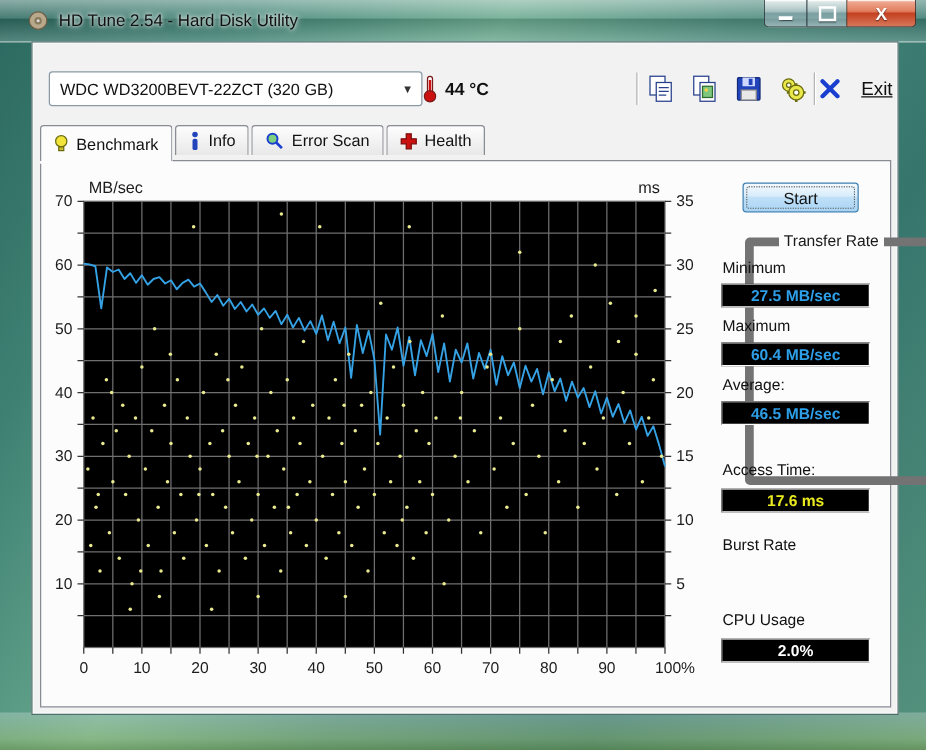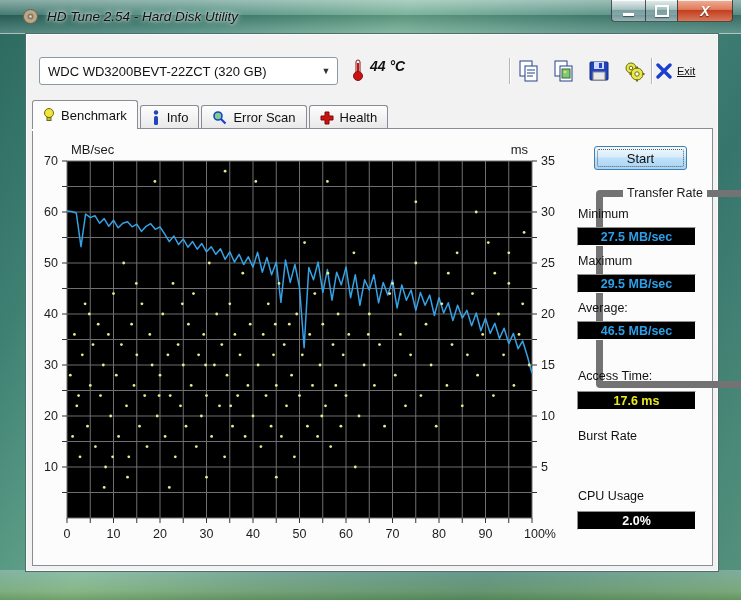--- a/index.html
+++ b/index.html
@@ -5,21 +5,21 @@
   html,body{margin:0;padding:0;}
   body{width:741px;height:600px;overflow:hidden;font-family:"Liberation Sans",sans-serif;
        background:linear-gradient(120deg,#2c685f 0%,#3e8173 18%,#6aa98f 38%,#4c8a7c 55%,#35756c 75%,#56937e 100%);}
   .window{position:absolute;left:0;top:0;width:741px;height:600px;}
   
   .glass-top{position:absolute;left:0;top:0;width:741px;height:33px;
        background:linear-gradient(180deg,rgba(255,255,255,.45),rgba(255,255,255,.12) 45%,rgba(0,0,0,.12) 46%,rgba(255,255,255,.18));
        border-bottom:1px solid rgba(255,255,255,.25);}
   .glass-bottom{position:absolute;left:0;bottom:0;width:741px;height:30px;
        background:linear-gradient(180deg,rgba(255,255,255,.25),rgba(190,210,120,.35) 70%,rgba(120,150,60,.45));}
-  .titlebar{position:absolute;left:0;top:0;width:741px;height:33px;display:flex;align-items:center;font-style:italic;}
+  .titlebar{position:absolute;left:0;top:0;width:741px;height:33px;display:flex;align-items:center;}
   .app-icon{margin-left:22px;width:17px;height:17px;display:inline-block;}
   .title-text{margin-left:8px;font-size:13.5px;color:#111;text-shadow:0 0 6px rgba(255,255,255,.9),0 0 3px rgba(255,255,255,.9);}
   .winbtns{position:absolute;right:8px;top:0;display:flex;}
   .wbtn{height:21px;border:1px solid rgba(30,40,45,.75);border-top:none;display:flex;align-items:center;justify-content:center;
         background:linear-gradient(180deg,rgba(255,255,255,.75),rgba(205,215,225,.55) 45%,rgba(140,160,175,.45) 50%,rgba(200,215,225,.6));
         box-shadow:inset 0 1px 0 rgba(255,255,255,.8);cursor:default;}
   .wbtn.min{width:33px;border-radius:0 0 0 4px;border-right:none;}
   .wbtn.max{width:31px;border-right:none;}
   .wbtn.close{width:54px;border-radius:0 0 4px 0;
         background:linear-gradient(180deg,#f0b09a,#e07a5a 45%,#c33f1f 50%,#d8775a);}
@@ -28,29 +28,29 @@
   .glyph-x{color:#fff;font-size:14px;font-weight:bold;text-shadow:0 1px 1px rgba(0,0,0,.6);font-family:"Liberation Sans",sans-serif;}
 
   .client{position:absolute;left:25px;top:33px;width:692px;height:537px;background:#f2f2f2;
           border:1px solid #4f6f6d;box-shadow:inset 0 0 0 1px #fafafa;}
 
   
   .combo{position:absolute;left:13px;top:23px;width:297px;height:26px;background:#fff;border:1px solid #8a9aa5;border-radius:3px;
          display:flex;align-items:center;font-size:13px;color:#111;cursor:default;gap:26px;}
   .combo .val{margin-left:8px;flex:1;white-space:nowrap;overflow:hidden;}
   .combo .arrow{width:22px;text-align:center;color:#333;font-size:9px;}
-  .temp-wrap{position:absolute;left:326px;top:24px;display:flex;align-items:flex-start;height:26px;font-style:italic;}
+  .temp-wrap{position:absolute;left:312px;top:24px;display:flex;align-items:center;height:26px;}
   .temp-text{font-size:14px;font-weight:bold;color:#111;margin-left:6px;}
   .tbsep{position:absolute;top:24px;width:1px;height:26px;background:#b5b5b5;box-shadow:1px 0 0 #fff;}
   .tbtn{position:absolute;top:23px;width:28px;height:28px;display:flex;align-items:center;justify-content:center;cursor:default;}
   .exit-btn{position:absolute;top:23px;left:630px;height:28px;display:flex;align-items:center;cursor:default;}
-  .exit-label{font-size:11px;color:#111;margin-left:5px;text-decoration:underline;text-decoration-color:#111;}
+  .exit-label{font-size:15px;color:#111;margin-left:17px;text-decoration:underline;text-decoration-color:#111;}
 
   
-  .tabstrip{position:absolute;left:6px;top:66px;height:29px;display:flex;align-items:flex-end;}
+  .tabstrip{position:absolute;left:6px;top:66px;height:29px;display:flex;align-items:flex-start;}
   .tab{height:23px;border:1px solid #898c95;border-bottom:none;border-radius:3px 3px 0 0;background:linear-gradient(#fdfdfd,#e8e8e8);
        display:flex;align-items:center;padding:0 10px;margin-right:2px;font-size:13px;color:#111;cursor:default;position:relative;}
   .tab.active{height:28px;background:#fcfcfc;z-index:3;box-shadow:0 2px 0 #fcfcfc;}
   .tab .ticon{margin-right:6px;display:inline-flex;}
   .tabpage{position:absolute;left:6px;top:94px;width:679px;height:436px;background:#fcfcfc;border:1px solid #898c95;z-index:1;}
 
   
   #chart-svg{position:absolute;left:2px;top:12px;}
   .axlbl{font-family:"Liberation Sans",sans-serif;font-size:12.5px;fill:#1c1c1c;}
   .axunit{font-family:"Liberation Sans",sans-serif;font-size:13px;fill:#1c1c1c;}
@@ -485,21 +485,21 @@
         </svg>
 
       <button class="start-btn">Start</button>
 
       <fieldset class="groupbox">
         <legend>Transfer Rate</legend>
       </fieldset>
       <span class="stat-label" style="left:545px;top:78px">Minimum</span>
       <div class="value-box v-blue" style="left:544px;top:98px">27.5 MB/sec</div>
       <span class="stat-label" style="left:545px;top:125px">Maximum</span>
-      <div class="value-box v-blue" style="left:544px;top:145px">29.5 MB/sec</div>
+      <div class="value-box v-blue" style="left:544px;top:145px">60.4 MB/sec</div>
       <span class="stat-label" style="left:545px;top:172px">Average:</span>
       <div class="value-box v-blue" style="left:544px;top:192px">46.5 MB/sec</div>
 
       <span class="stat-label" style="left:545px;top:240px">Access Time:</span>
       <div class="value-box v-yellow" style="left:544px;top:262px">17.6 ms</div>
 
       <span class="stat-label" style="left:545px;top:300px">Burst Rate</span>
 
       <span class="stat-label" style="left:545px;top:360px">CPU Usage</span>
       <div class="value-box v-white" style="left:544px;top:382px">2.0%</div>

